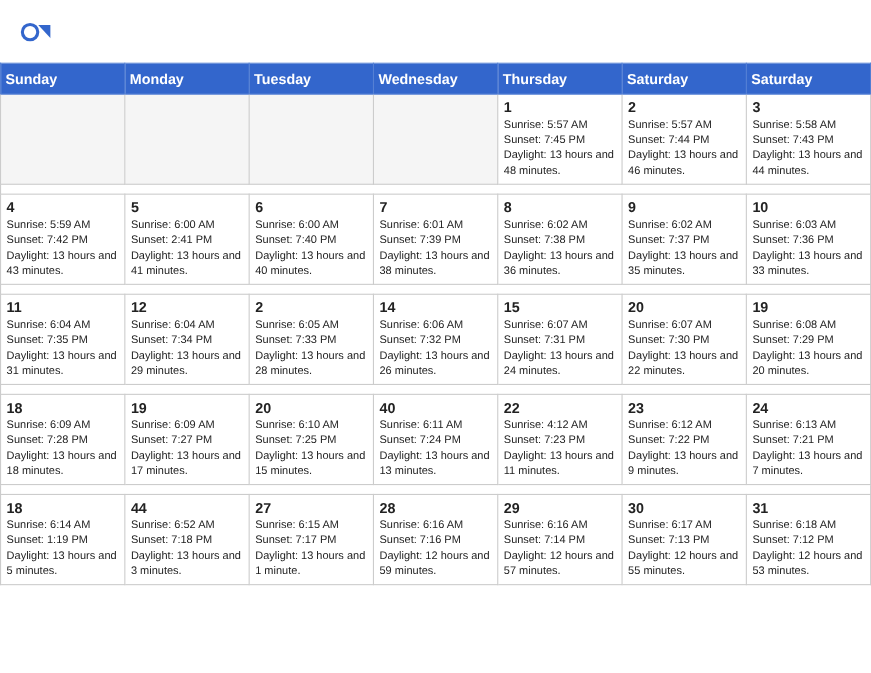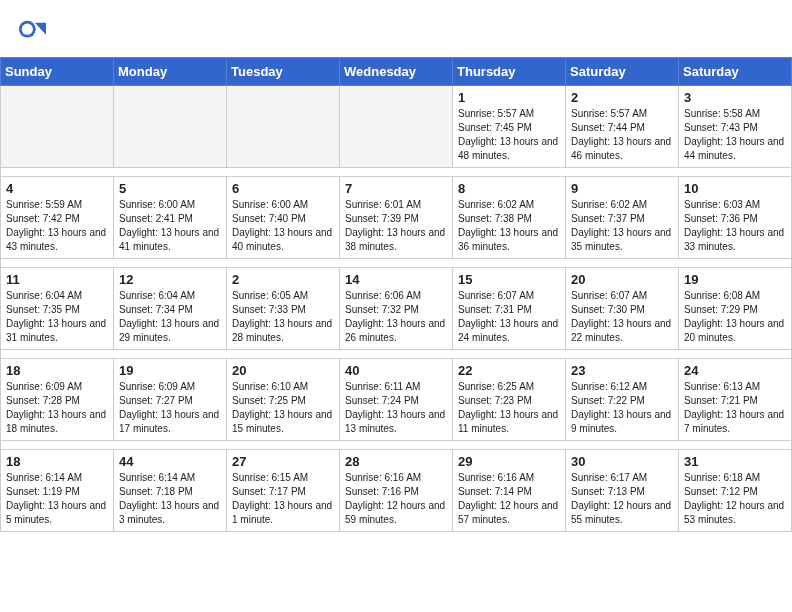--- a/index.html
+++ b/index.html
@@ -293,21 +293,21 @@
         </td>
         <td>
           <span class="day-number">40</span>
           <div class="day-info">Sunrise: 6:11 AM
 Sunset: 7:24 PM
 Daylight: 13 hours
 and 13 minutes.</div>
         </td>
         <td>
           <span class="day-number">22</span>
-          <div class="day-info">Sunrise: 6:25 AM
+          <div class="day-info">Sunrise: 4:12 AM
 Sunset: 7:23 PM
 Daylight: 13 hours
 and 11 minutes.</div>
         </td>
         <td>
           <span class="day-number">23</span>
           <div class="day-info">Sunrise: 6:12 AM
 Sunset: 7:22 PM
 Daylight: 13 hours
 and 9 minutes.</div>
@@ -326,21 +326,21 @@
       <tr>
         <td>
           <span class="day-number">18</span>
           <div class="day-info">Sunrise: 6:14 AM
 Sunset: 1:19 PM
 Daylight: 13 hours
 and 5 minutes.</div>
         </td>
         <td>
           <span class="day-number">44</span>
-          <div class="day-info">Sunrise: 6:14 AM
+          <div class="day-info">Sunrise: 6:52 AM
 Sunset: 7:18 PM
 Daylight: 13 hours
 and 3 minutes.</div>
         </td>
         <td>
           <span class="day-number">27</span>
           <div class="day-info">Sunrise: 6:15 AM
 Sunset: 7:17 PM
 Daylight: 13 hours
 and 1 minute.</div>

